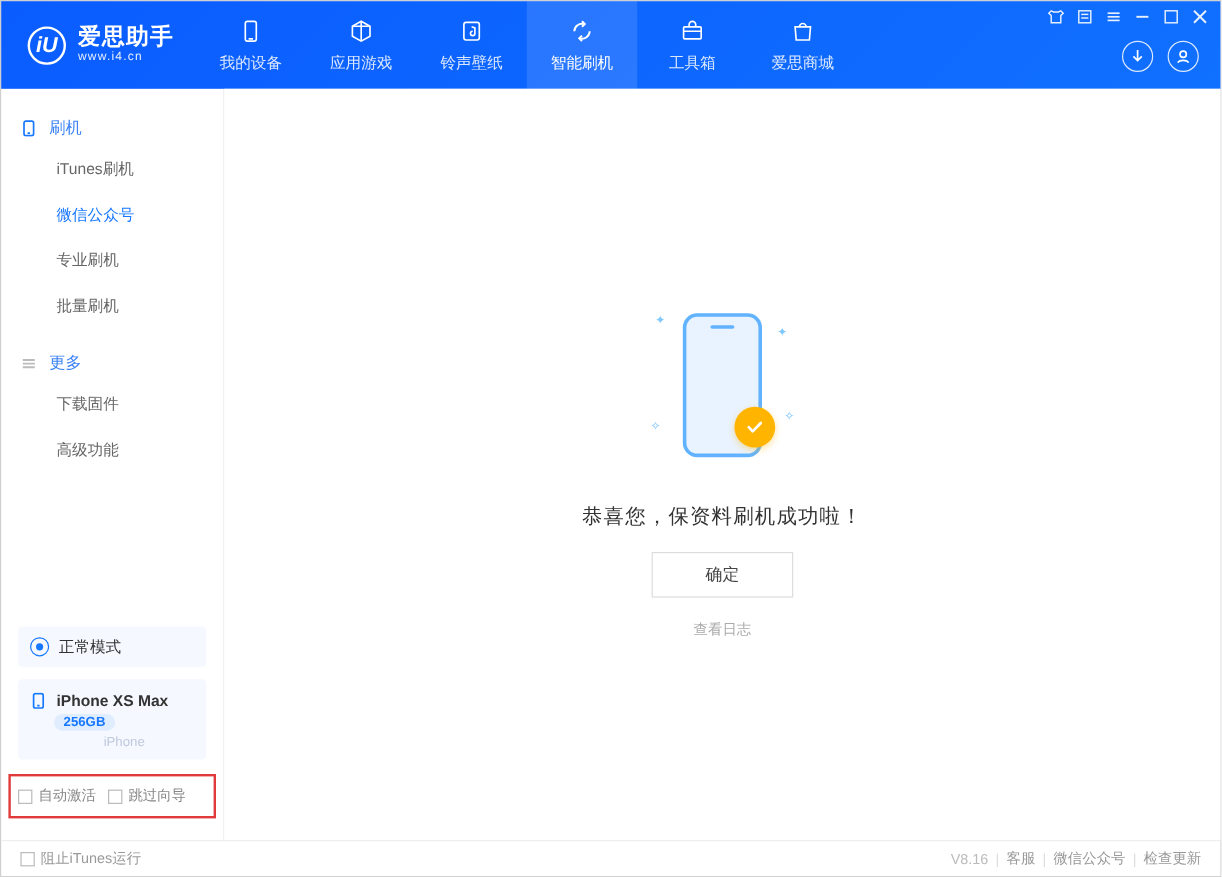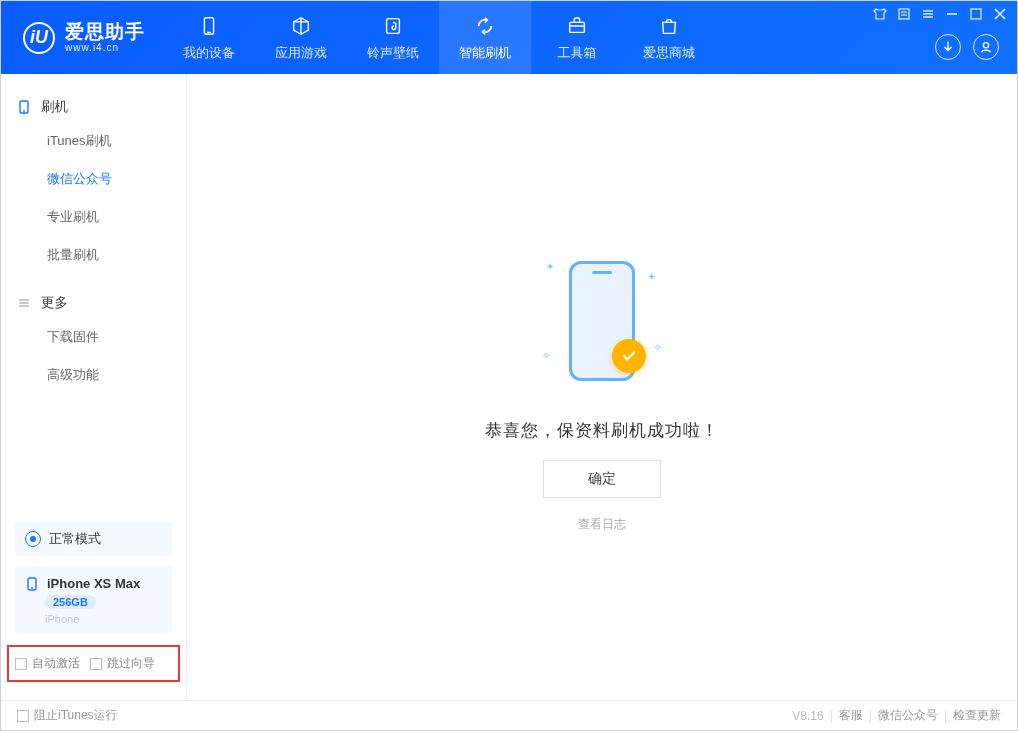--- a/index.html
+++ b/index.html
@@ -18,32 +18,32 @@
 .nav-item.active { background: rgba(255,255,255,.12); color: #fff; }
 .nav-item .nav-icon { width: 24px; height: 24px; display: flex; align-items: center; justify-content: center; }
 .win-controls { position: absolute; top: 6px; right: 10px; display: flex; gap: 10px; align-items: center; }
 .win-controls .wc { width: 14px; height: 14px; cursor: pointer; opacity: .9; }
 .header-right { position: absolute; right: 18px; bottom: 14px; display: flex; gap: 12px; }
 .hr-circle { width: 26px; height: 26px; border: 1.8px solid rgba(255,255,255,.85); border-radius: 50%; display: flex; align-items: center; justify-content: center; cursor: pointer; }
 
 
 .body { flex: 1; display: flex; min-height: 0; }
 .sidebar { width: 186px; border-right: 1px solid #eee; display: flex; flex-direction: column; padding-top: 18px; }
-.sb-section-head { display: flex; align-items: center; gap: 10px; padding: 6px 18px 6px 16px; font-size: 13.5px; color: #404040; }
+.sb-section-head { display: flex; align-items: center; gap: 10px; padding: 6px 18px 6px 16px; font-size: 13.5px; color: #3b82f6; }
 .sb-section-head .sb-icon { width: 14px; height: 14px; display:flex; align-items:center; justify-content:center; }
 .sb-items { display: flex; flex-direction: column; }
 .sb-item { padding: 10px 18px 10px 46px; font-size: 13px; color: #666; cursor: pointer; }
 .sb-item.active { color: #1677ff; }
 .gap { height: 14px; }
 
 .device-block { margin: auto 14px 0 14px; display:flex; flex-direction:column; gap:10px; }
 .mode-chip { background: #f5f8ff; border-radius: 4px; padding: 8px 10px; display: flex; align-items: center; gap: 8px; font-size: 13px; color: #333; }
 .mode-chip .dot { width: 16px; height: 16px; border-radius: 50%; border: 1.5px solid #1677ff; display:flex; align-items:center; justify-content:center; }
 .mode-chip .dot::after { content:""; width:6px; height:6px; border-radius:50%; background:#1677ff; }
-.device-card { background: #f5f8ff; border-radius: 4px; padding: 10px 10px 8px 10px; display:flex; flex-direction:column; gap:4px; }
+.device-card { background: #f5f8ff; border-radius: 4px; padding: 10px 10px 8px 10px; display:flex; flex-direction:column; gap:4px;text-align:center; }
 .device-card .row1 { display:flex; align-items:center; gap:8px; font-size:13px; font-weight:bold; color:#333; }
 .device-card .pill { margin-left:20px; background:#e0edff; color:#1677ff; font-size:11px; padding:1px 8px; border-radius:10px; width:fit-content;font-weight:bold; }
 .device-card .kind { margin-left:20px; color:#bfc9dc; font-size:11px; }
 
 .options-box { margin: 12px 6px 18px 6px; border: 2px solid #e03a3a; padding: 8px 6px; display:flex; gap:10px; font-size:12px; color:#888; }
 .chk { display:flex; align-items:center; gap:5px; cursor:pointer; }
 .chk .box { width:12px; height:12px; border:1px solid #bbb; }
 
 
 .main { flex: 1; display:flex; flex-direction:column; align-items:center; justify-content:center; gap:18px; background:#fff; position:relative; }

